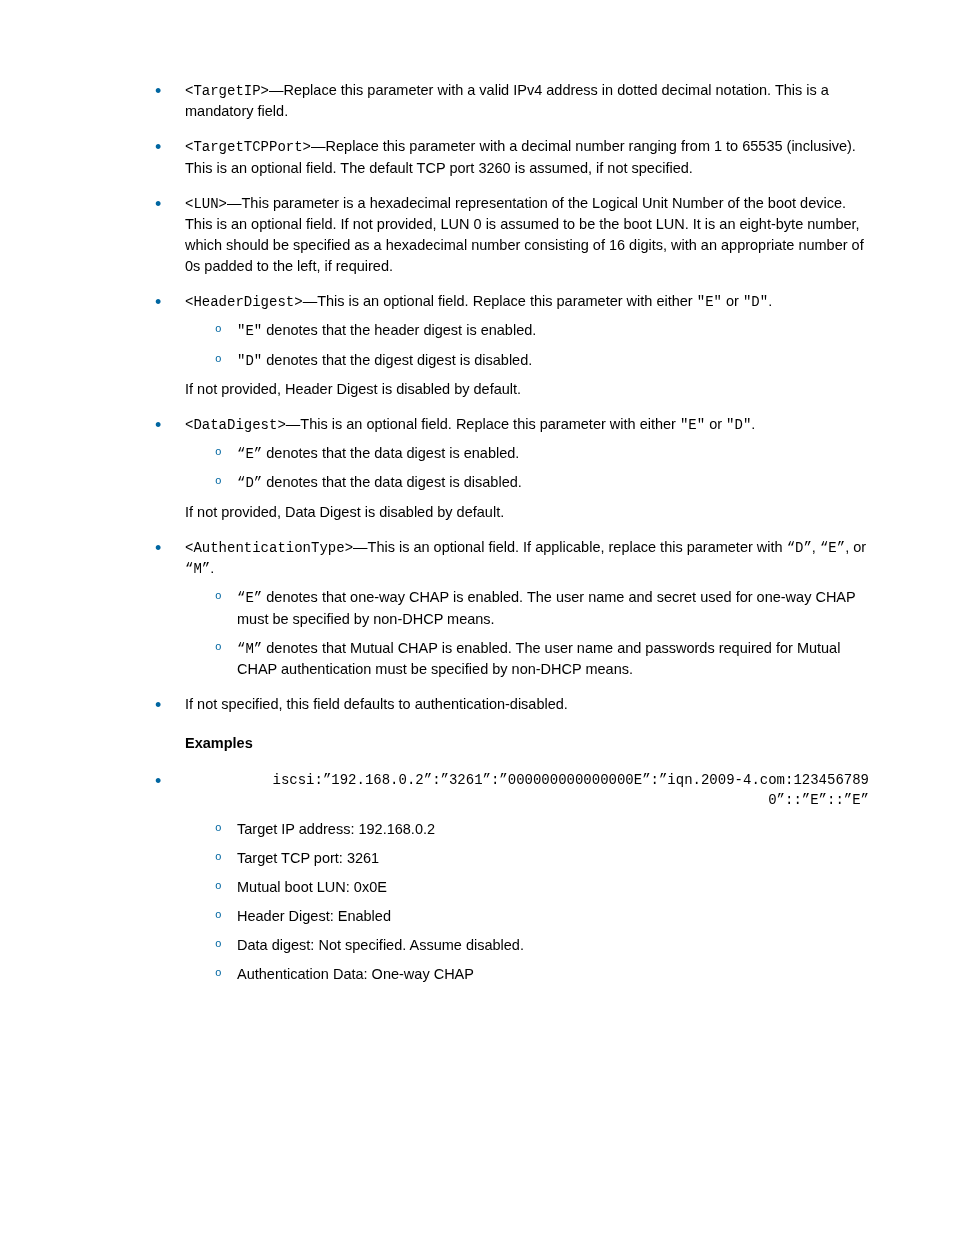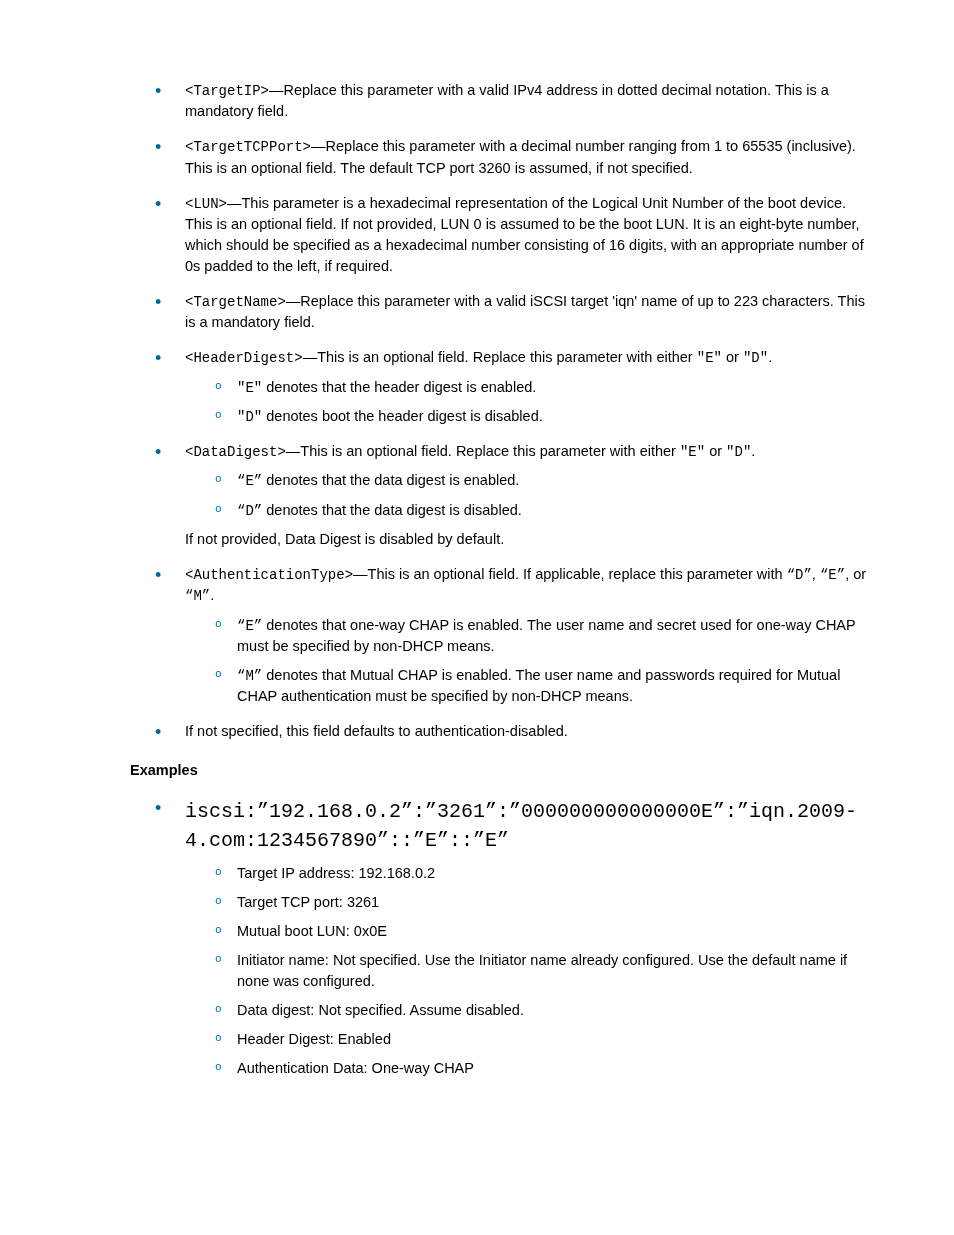--- a/index.html
+++ b/index.html
@@ -53,54 +53,53 @@
     font-family: "Courier New", monospace;
     position: absolute;
     left: 0;
     top: 2px;
   }
   .after-sub {
     margin-top: 4px;
   }
   .examples-heading {
     font-weight: bold;
-    margin: 18px 0 10px 45px;
+    margin: 18px 0 10px 100px;
     font-size: 14.5px;
   }
   .codeblock {
     font-family: "Courier New", Courier, monospace;
-    font-size: 20px;
+    font-size: 14px;
     display: block;
     margin-top: 16px;
     word-break: break-all;
+    text-align: right;
   }
 </style>
 </head>
 <body>
 
 <ul class="level1">
   <li>
     <span class="mono">&lt;TargetIP&gt;</span><span>—Replace this parameter with a valid IPv4 address in dotted decimal notation. This is a mandatory field.</span>
   </li>
   <li>
     <span class="mono">&lt;TargetTCPPort&gt;</span><span>—Replace this parameter with a decimal number ranging from 1 to 65535 (inclusive). This is an optional field. The default TCP port 3260 is assumed, if not specified.</span>
   </li>
   <li>
     <span class="mono">&lt;LUN&gt;</span><span>—This parameter is a hexadecimal representation of the Logical Unit Number of the boot device. This is an optional field. If not provided, LUN 0 is assumed to be the boot LUN. It is an eight-byte number, which should be specified as a hexadecimal number consisting of 16 digits, with an appropriate number of 0s padded to the left, if required.</span>
   </li>
-  <li>
-    <span class="mono">&lt;TargetName&gt;</span><span>—Replace this parameter with a valid iSCSI target 'iqn' name of up to 223 characters. This is a mandatory field.</span>
-  </li>
 
   <li>
     <span class="mono">&lt;HeaderDigest&gt;</span><span>—This is an optional field. Replace this parameter with either </span><span class="mono">"E"</span><span> or </span><span class="mono">"D"</span><span>.</span>
     <ul class="level2">
       <li><span class="mono">"E"</span><span> denotes that the header digest is enabled.</span></li>
-      <li><span class="mono">"D"</span><span> denotes boot the header digest is disabled.</span></li>
+      <li><span class="mono">"D"</span><span> denotes that the digest digest is disabled.</span></li>
     </ul>
+    <div class="after-sub">If not provided, Header Digest is disabled by default.</div>
   </li>
 
   <li>
     <span class="mono">&lt;DataDigest&gt;</span><span>—This is an optional field. Replace this parameter with either </span><span class="mono">"E"</span><span> or </span><span class="mono">"D"</span><span>.</span>
     <ul class="level2">
       <li><span class="mono">“E”</span><span> denotes that the data digest is enabled.</span></li>
       <li><span class="mono">“D”</span><span> denotes that the data digest is disabled.</span></li>
     </ul>
     <div class="after-sub">If not provided, Data Digest is disabled by default.</div>
   </li>
@@ -120,19 +119,18 @@
 
 <div class="examples-heading">Examples</div>
 
 <ul class="level1">
   <li>
     <span class="codeblock">iscsi:”192.168.0.2”:”3261”:”000000000000000E”:”iqn.2009-4.com:1234567890”::”E”::”E”</span>
     <ul class="level2">
       <li>Target IP address: 192.168.0.2</li>
       <li>Target TCP port: 3261</li>
       <li>Mutual boot LUN: 0x0E</li>
-      <li>Initiator name: Not specified. Use the Initiator name already configured. Use the default name if none was configured.</li>
+      <li>Header Digest: Enabled</li>
       <li>Data digest: Not specified. Assume disabled.</li>
-      <li>Header Digest: Enabled</li>
       <li>Authentication Data: One-way CHAP</li>
     </ul>
   </li>
 </ul>
 
 </body></html>

